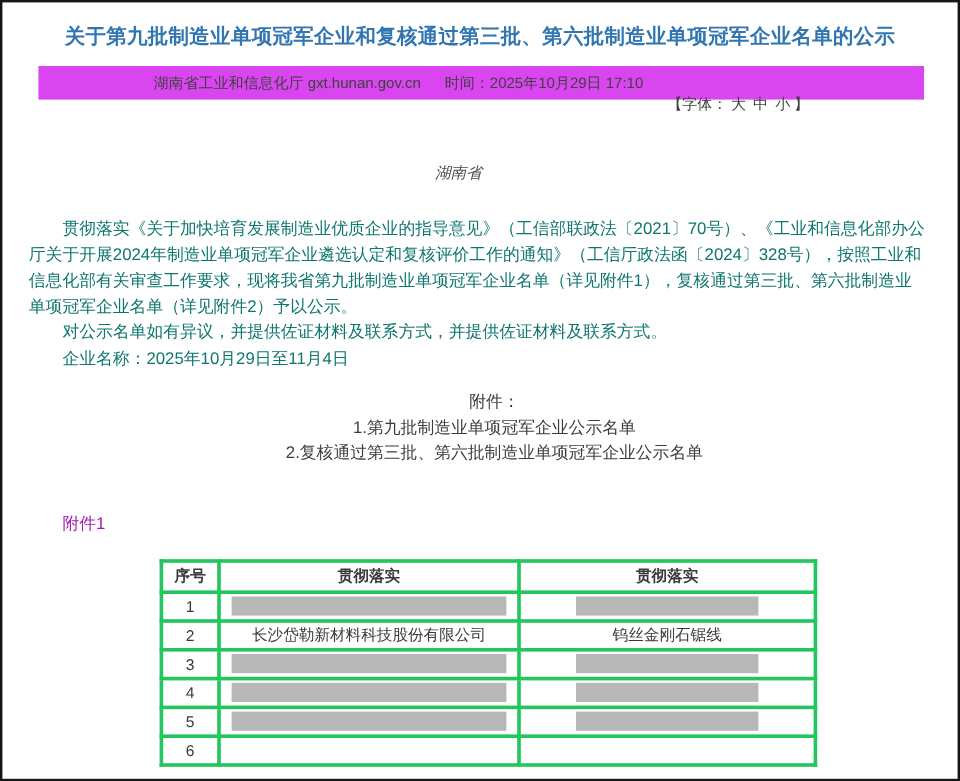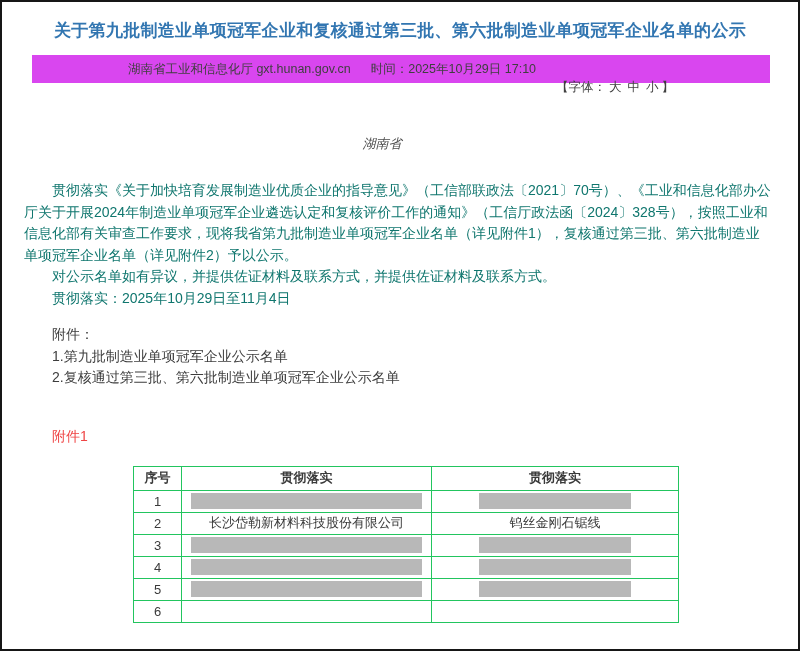--- a/index.html
+++ b/index.html
@@ -25,37 +25,37 @@
     margin-top: 52px; padding-right: 36px; text-align: center;
     font-size: 13px; color: #4a4a4a; line-height: 18px; font-style: italic;
   }
   .body-text {
     margin-top: 27px; padding: 0 26px 0 22px;
     font-size: 14px; color: #0f766e; line-height: 21.5px;
   }
   .body-text p { margin: 0; text-indent: 2em; }
   .attachments {
     margin-top: 15px; padding: 0 26px 0 22px;
-    font-size: 14px; color: #3d3d3d; line-height: 21.5px;
+    font-size: 14px; color: #3d3d3d; line-height: 21.5px; text-align: center;
   }
   .attachments div { text-indent: 2em; }
   .annex-label {
     margin-top: 37px; padding: 0 26px 0 22px; text-indent: 2em;
-    font-size: 14px; color: #ef4444; line-height: 21px;
+    font-size: 14px; color: #a21caf; line-height: 21px;
   }
   .table-title {
     margin-top: 21px; padding-right: 20px; text-align: center;
     font-size: 14px; font-weight: bold; color: #333333; line-height: 21px;
   }
   table.roster {
     margin: 19px 0 0 131px; border-collapse: collapse;
     width: 545px; table-layout: fixed;
   }
   table.roster th, table.roster td {
-    border: 1px solid #22c55e; text-align: center; vertical-align: middle;
+    border: 3px solid #22c55e; text-align: center; vertical-align: middle;
     font-size: 13px; color: #3a3a3a; padding: 0; overflow: hidden;
   }
   table.roster th { height: 23px; font-weight: bold; }
   table.roster td { height: 21px; }
   .redact { height: 16px; background: #b8b8b8; margin: 0 auto; }
   .redact-company { width: 93%; }
   .redact-product { width: 62%; }
 </style>
 </head>
 <body>
@@ -68,21 +68,21 @@
     <span class="seg">湖南省工业和信息化厅 gxt.hunan.gov.cn</span>
     <span class="seg"><span>时间：</span><span>2025年10月29日 17:10</span></span>
     <span class="seg font-opts"><span>【字体：</span><span class="font-opt">大</span><span class="font-opt">中</span><span class="font-opt">小</span><span>】</span></span>
   </div>
 
   <div class="province">湖南省</div>
 
   <div class="body-text">
     <p>贯彻落实《关于加快培育发展制造业优质企业的指导意见》（工信部联政法〔2021〕70号）、《工业和信息化部办公厅关于开展2024年制造业单项冠军企业遴选认定和复核评价工作的通知》（工信厅政法函〔2024〕328号），按照工业和信息化部有关审查工作要求，现将我省第九批制造业单项冠军企业名单（详见附件1），复核通过第三批、第六批制造业单项冠军企业名单（详见附件2）予以公示。</p>
     <p>对公示名单如有异议，并提供佐证材料及联系方式，并提供佐证材料及联系方式。</p>
-    <p>贯彻落实：2025年10月29日至11月4日</p>
+    <p>企业名称：2025年10月29日至11月4日</p>
   </div>
 
   <div class="attachments">
     <div>附件：</div>
     <div>1.第九批制造业单项冠军企业公示名单</div>
     <div>2.复核通过第三批、第六批制造业单项冠军企业公示名单</div>
   </div>
 
   <div class="annex-label">附件1</div>
 

